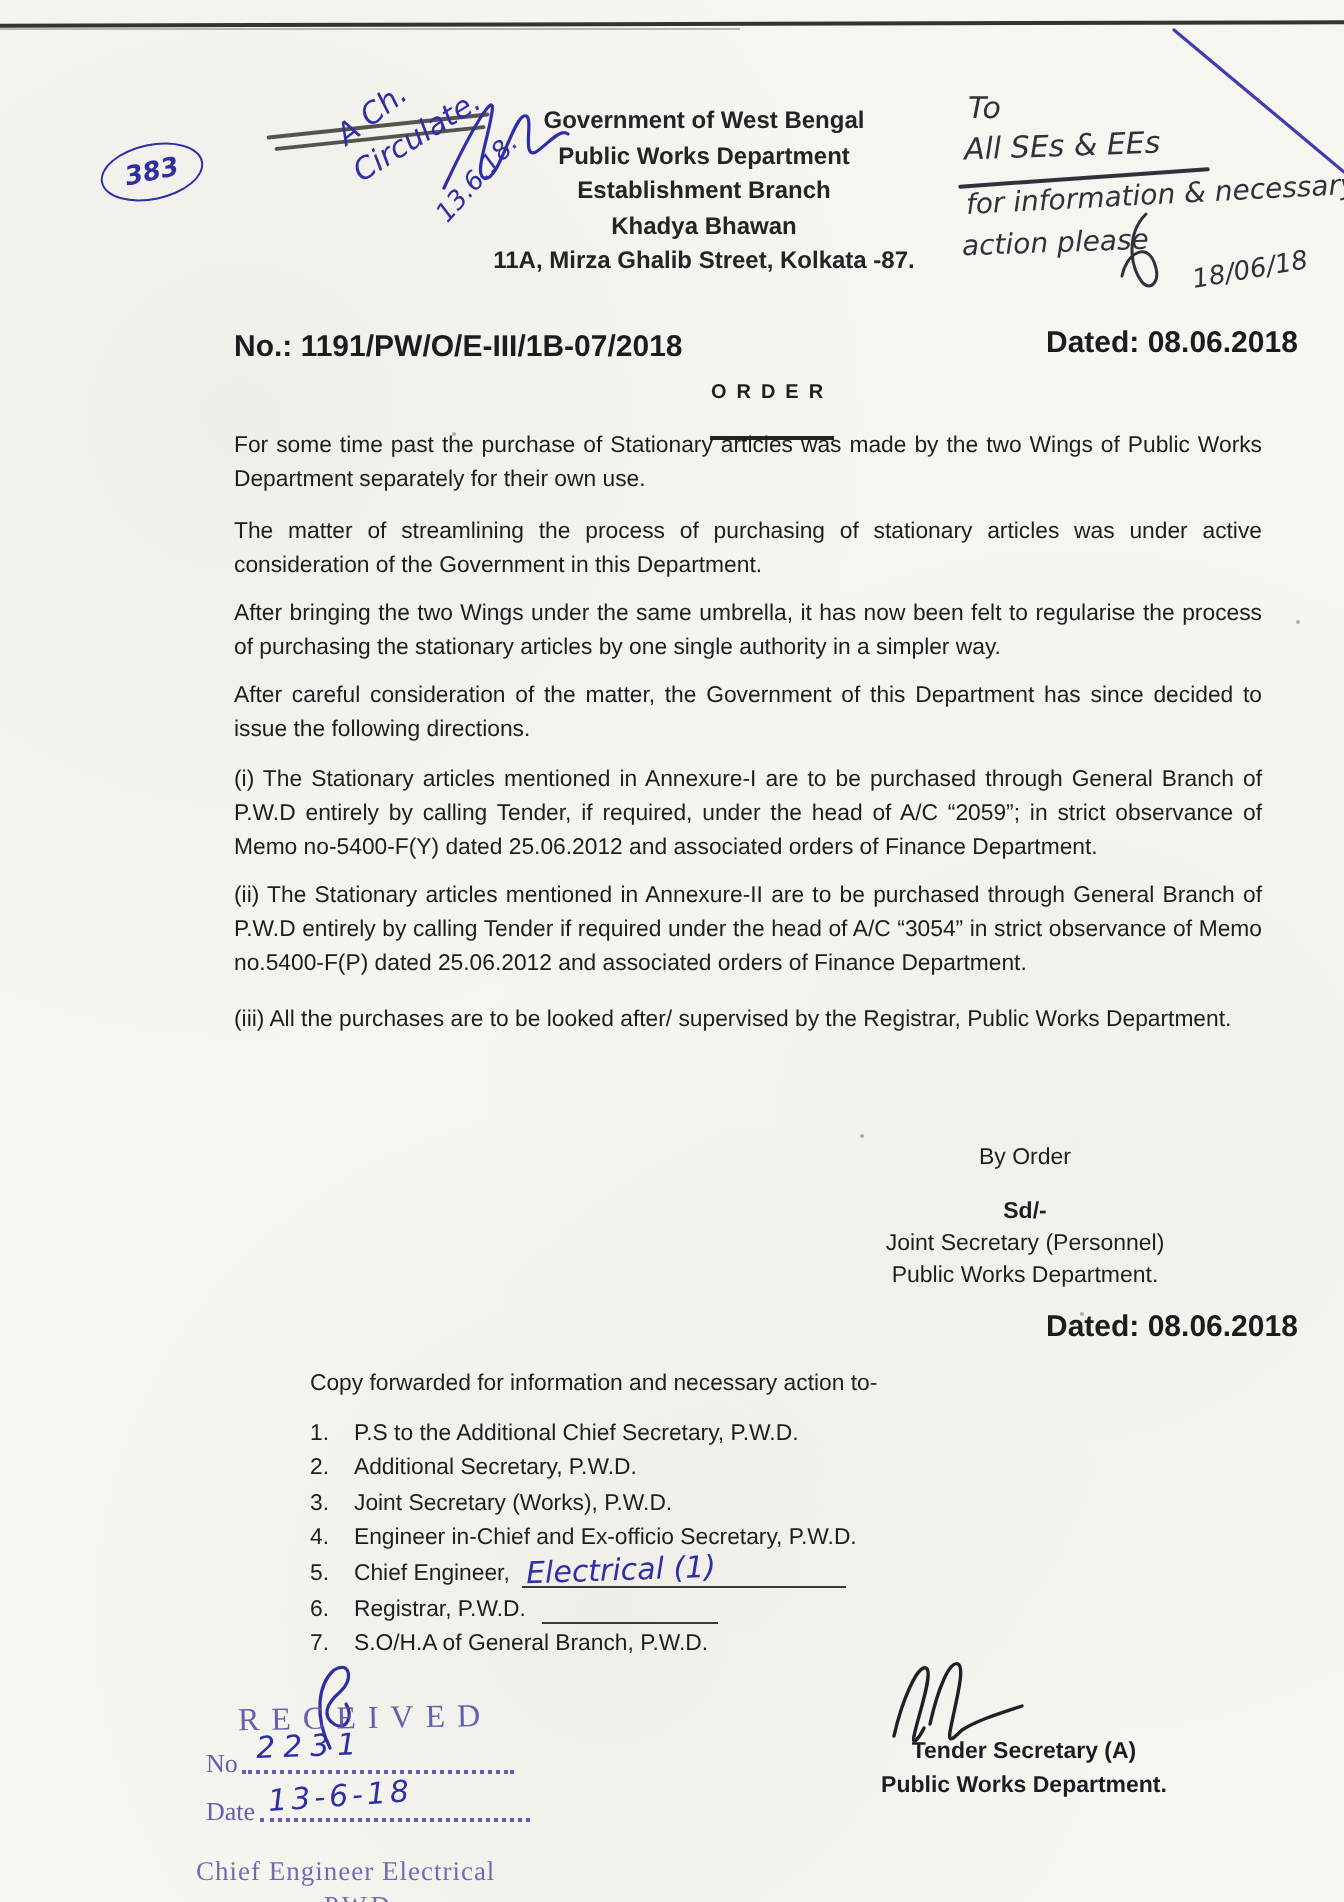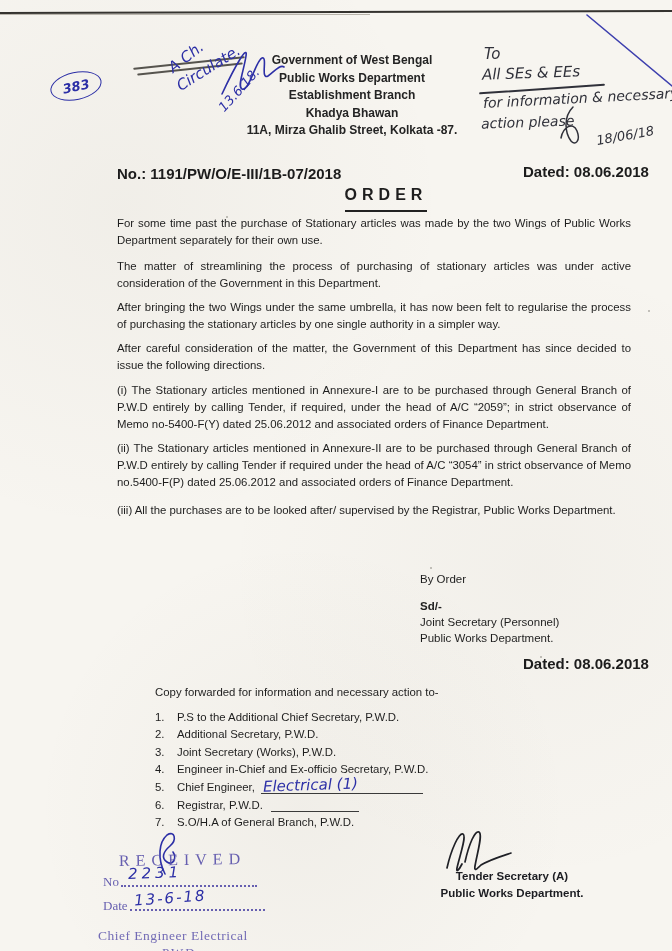--- a/index.html
+++ b/index.html
@@ -28,24 +28,24 @@
   .blue-ink { color:#2c2fa6; }
   .black-ink { color:#30313a; }
   .circle-num { left:50px; top:72px; width:52px; height:28px; border:1.6px solid #2c2fa6;
                 border-radius:50%; transform:rotate(-12deg); display:flex; align-items:center;
                 justify-content:center; font-size:13px; font-weight:700; }
   .slash { height:2px; background:#56544e; transform:rotate(-6deg); border-radius:1px; }
   .underline-stroke { height:2px; background:#30313a; border-radius:1px; }
   
   .ref { font-size:15px; font-weight:700; color:#1c1c1c; }
   .order-wrap { left:117px; top:186px; width:538px; text-align:center; }
-  .order-title { display:inline-block; font-size:16px; font-weight:700; letter-spacing:5px;
-                 border-bottom:2px solid #222; padding-bottom:6px; }
+  .order-title { display:inline-block; font-size:10px; font-weight:700; letter-spacing:5px;
+                 border-bottom:2px solid #222; padding-bottom:16px; }
   .para { left:117px; width:514px; font-size:11.4px; line-height:17px; text-align:justify; color:#1d1d1d; }
-  .signoff { left:420px; top:571px; width:185px; text-align:left; font-size:11.5px; line-height:16px; }
+  .signoff { left:420px; top:571px; width:185px; text-align:center; font-size:11.5px; line-height:16px; }
   .signoff .byorder { margin-bottom:11px; }
   .signoff .sd { font-weight:700; }
   .copy-intro { left:155px; top:686px; font-size:11.4px; }
   .list { left:155px; top:711px; width:380px; font-size:11.4px; }
   .list-row { display:flex; height:17.4px; align-items:flex-start; position:relative; }
   .list-num { width:22px; flex:none; }
   .blank-line { display:inline-block; border-bottom:1.5px solid #3a3a3a; height:13px; flex:none; }
   .hw-fill { position:absolute; font-size:15px; }
   
   .stamp { color:#5b53ab; font-family:"Liberation Serif", serif; }

